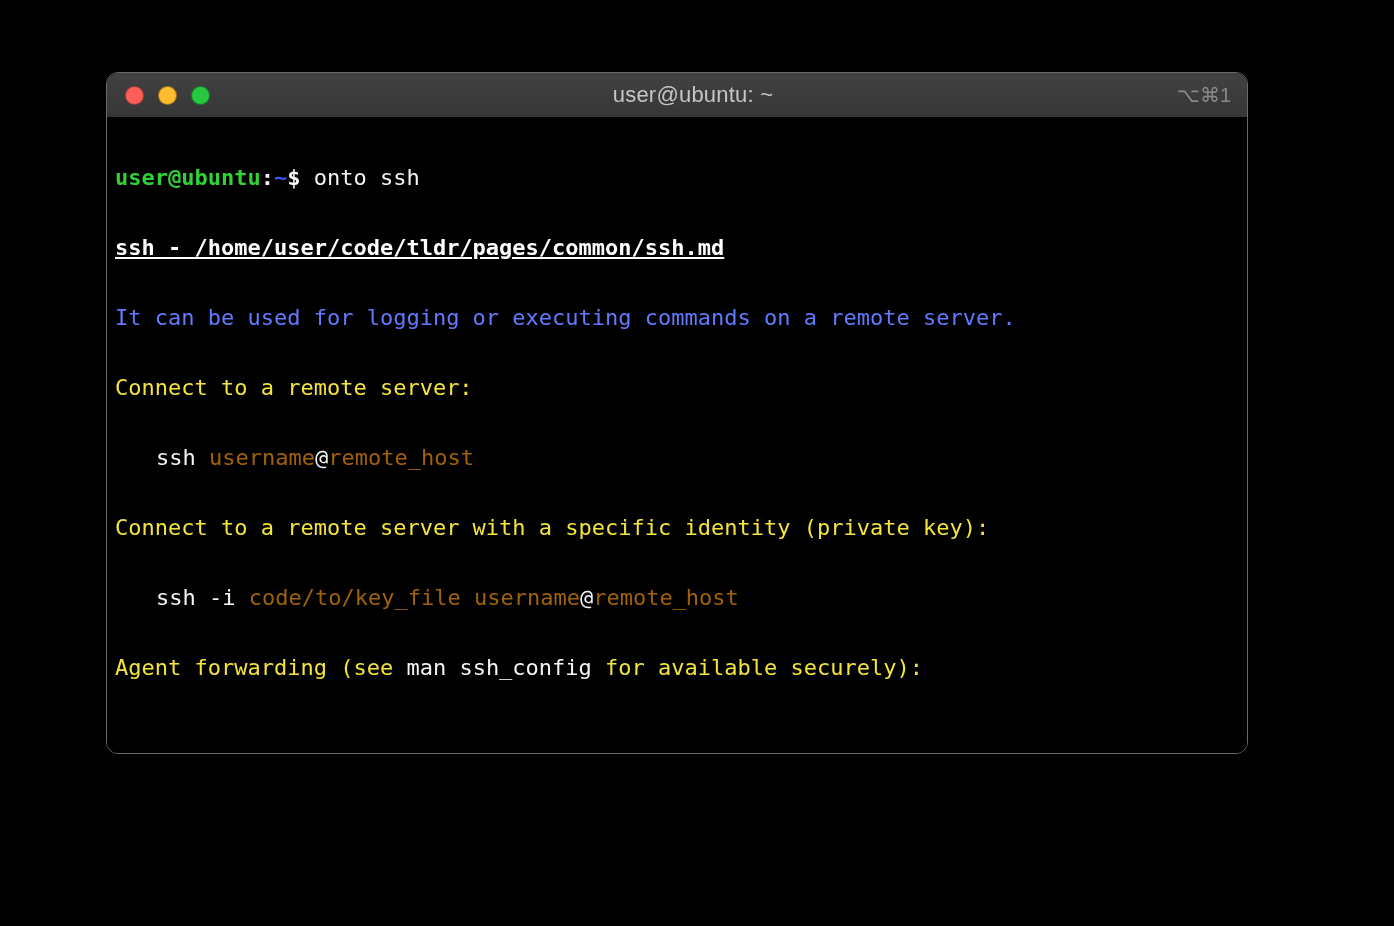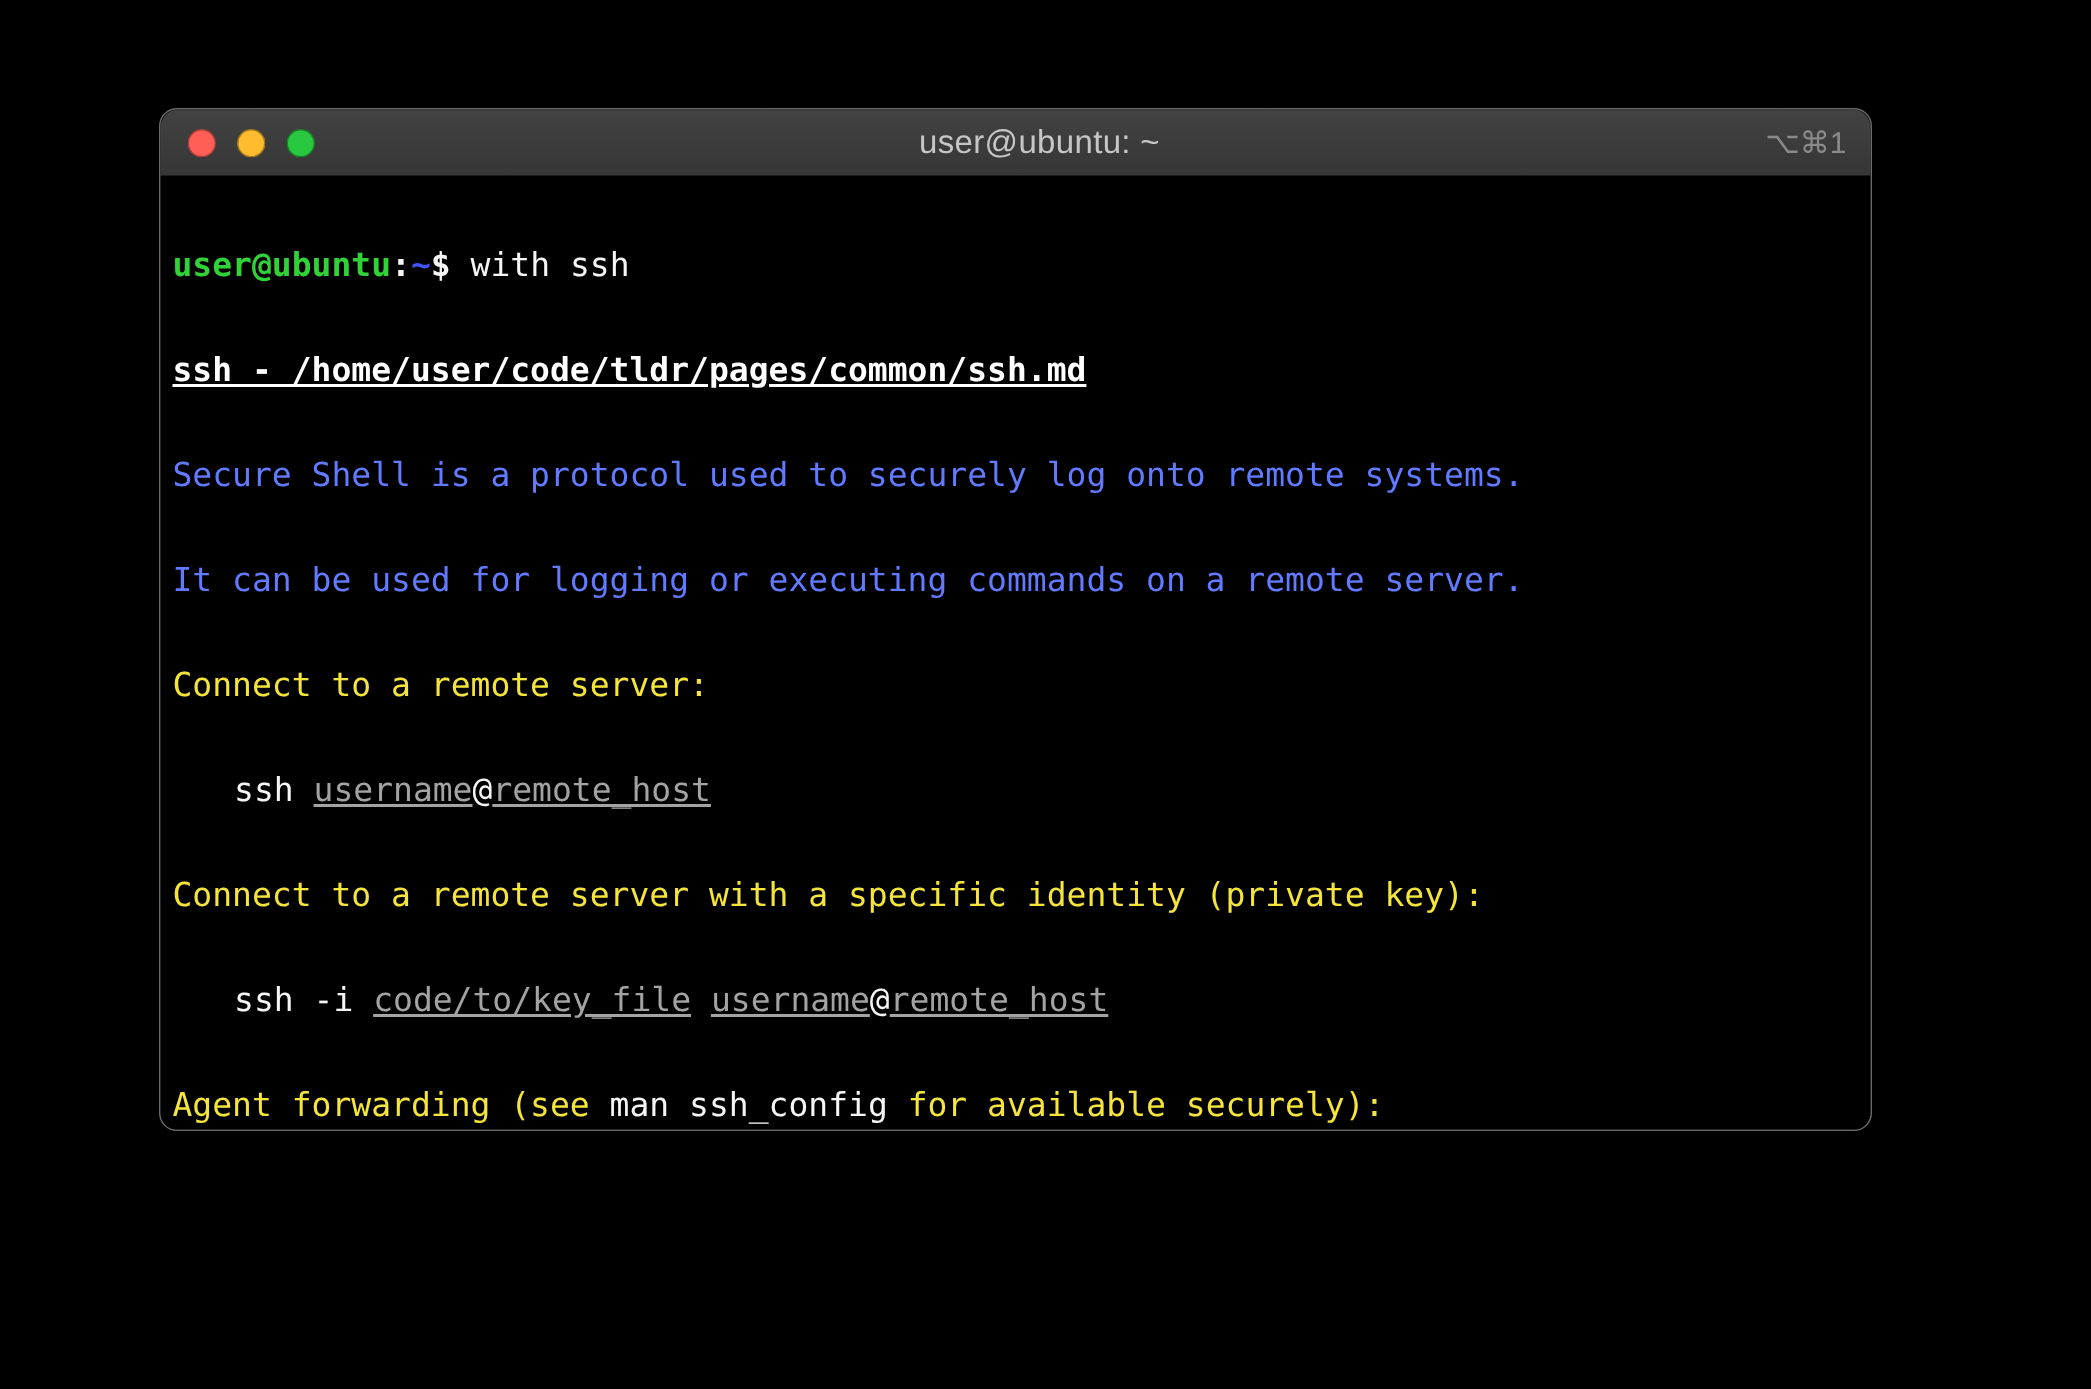--- a/index.html
+++ b/index.html
@@ -83,44 +83,43 @@
     white-space: pre;
     font-family: "SF Mono", "Menlo", "Consolas", monospace;
     overflow: hidden;
   }
   .bold { font-weight: 700; }
   .green { color: #30d237; font-weight: 700; text-align: center; }
   .blue  { color: #3f55f7; font-weight: 700; }
   .white { color: #f5f5f5; }
   .yellow { color: #f4e43c; margin-top: 12px; }
   .purple { color: #627aff; }
-  .redlink { color: #a3a3a3; text-decoration: underline; }
+  .redlink { color: #a16207; }
   .headerline { color: #fff; font-weight: 700; text-decoration: underline; }
   .man { color: #f5f5f5; }
   .indent { margin-left: 3.1ch; display: inline-block; }
   .row { display: block; }
 </style>
 </head>
 <body>
 
 <div class="window">
   <div class="titlebar">
     <div class="traffic-lights">
       <div class="light close"></div>
       <div class="light min"></div>
       <div class="light max"></div>
     </div>
     <div class="title">user@ubuntu: ~</div>
     <div class="titlebar-right">⌥⌘1</div>
   </div>
 
   <div class="term">
-<span class="row"><span class="green">user@ubuntu</span><span class="white bold">:</span><span class="blue">~</span><span class="white bold">$</span><span class="white"> </span><span class="white">with ssh</span></span>
+<span class="row"><span class="green">user@ubuntu</span><span class="white bold">:</span><span class="blue">~</span><span class="white bold">$</span><span class="white"> </span><span class="white">onto ssh</span></span>
 <span class="row"><span class="headerline">ssh - /home/user/code/tldr/pages/common/ssh.md</span></span>
-<span class="row"><span class="purple">Secure Shell is a protocol used to securely log onto remote systems.</span></span>
 <span class="row"><span class="purple">It can be used for logging or executing commands on a remote server.</span></span>
 <span class="row"><span class="yellow">Connect to a remote server:</span></span>
 <span class="row"><span class="indent"><span class="white">ssh </span><span class="redlink">username</span><span class="white">@</span><span class="redlink">remote_host</span></span></span>
 <span class="row"><span class="yellow">Connect to a remote server with a specific identity (private key):</span></span>
 <span class="row"><span class="indent"><span class="white">ssh -i </span><span class="redlink">code/to/key_file</span><span class="white"> </span><span class="redlink">username</span><span class="white">@</span><span class="redlink">remote_host</span></span></span>
 <span class="row"><span class="yellow">Agent forwarding (see </span><span class="man">man ssh_config</span><span class="yellow"> for available securely):</span></span>
 
 
 
 

